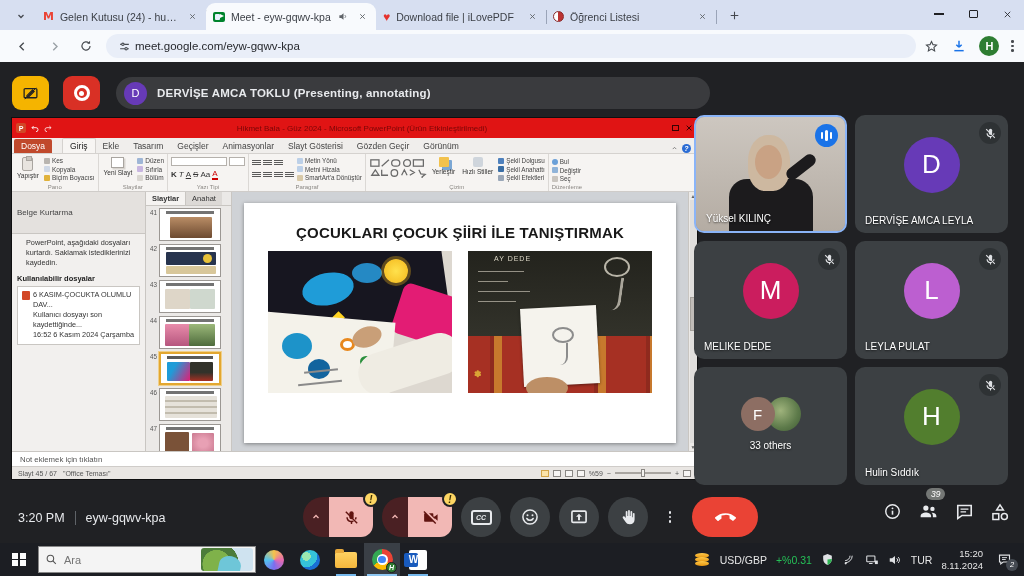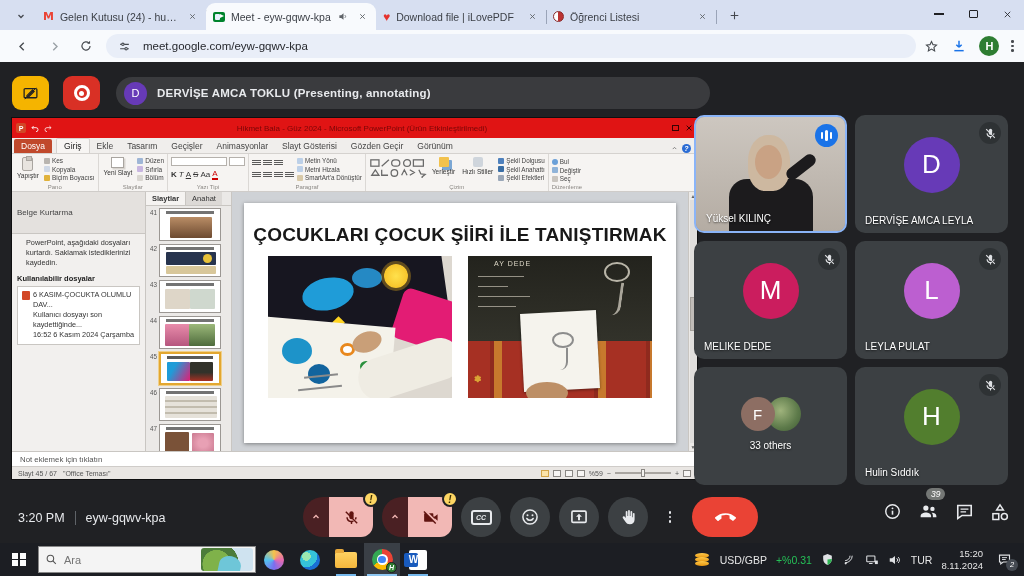--- a/index.html
+++ b/index.html
@@ -23,21 +23,21 @@
 .eokulIco{width:11px;height:11px;border-radius:50%;border:1px solid #8a2b2b;background:linear-gradient(90deg,#fff 0 50%,#b33 50% 100%);flex:none}
 .plusTab{width:24px;height:24px;margin:0 0 3px 6px;display:flex;align-items:center;justify-content:center;color:#44474e}
 #wincontrols{position:absolute;right:0;top:0;height:28px;display:flex}
 #wincontrols .wc{width:34px;height:28px;display:flex;align-items:center;justify-content:center;color:#202124}
 .wc .minbar{width:10px;height:1.4px;background:#202124}
 .wc .maxbox{width:9px;height:8px;border:1.3px solid #202124;border-radius:1px}
 
 
 #toolbar{position:absolute;top:30px;left:0;width:1024px;height:32px;background:#f8fafd;display:flex;align-items:center;padding:0 10px;gap:8px}
 .navbtn{width:24px;height:24px;border-radius:50%;display:flex;align-items:center;justify-content:center;color:#474b50}
-#omnibox{flex:1;height:24px;background:#e9eef8;border-radius:12px;display:flex;align-items:center;gap:12px;padding:0 12px;max-width:830px}
+#omnibox{flex:1;height:24px;background:#e9eef8;border-radius:12px;display:flex;align-items:center;gap:4px;padding:0 12px;max-width:830px}
 #omnibox .url{font-size:11.5px;color:#27292e}
 .obicons{display:flex;align-items:center;gap:12px;margin-left:auto}
 .avatarH{width:20px;height:20px;border-radius:50%;background:#2e7d32;color:#fff;font-size:11px;font-weight:bold;display:flex;align-items:center;justify-content:center}
 .kebab{display:flex;flex-direction:column;gap:2.2px}
 .kebab i{width:2.6px;height:2.6px;border-radius:50%;background:#474b50}
 
 
 #meet{position:absolute;top:62px;left:0;width:1024px;height:481px;background:#202124}
 #meethead{position:absolute;top:14px;left:12px;display:flex;gap:14px;align-items:center}
 .hbtn{width:37px;height:34px;border-radius:9px;display:flex;align-items:center;justify-content:center}
@@ -52,21 +52,21 @@
 
 #ppt{position:absolute;top:56px;left:12px;width:685px;height:361px;background:#fff;display:flex;flex-direction:column;box-shadow:0 0 0 1px #0008}
 #ppt-title{height:20px;background:#e01414;display:flex;align-items:center;padding:0 4px;gap:4px;flex:none}
 .qat{width:9px;height:9px;display:flex;align-items:center;justify-content:center;color:#fff}
 .pptlogo{width:10px;height:10px;background:#d24726;border-radius:2px;color:#fff;font-size:7px;font-weight:bold;display:flex;align-items:center;justify-content:center}
 #ppt-title .wt{flex:1;text-align:center;font-size:8px;color:#7a0606;white-space:nowrap;overflow:hidden}
 #ppt-title .twc{display:flex;gap:6px;align-items:center;color:#3a0202}
 .twc .tmax{width:7px;height:6px;border:1px solid #3a0202}
 #ppt-tabs{height:16px;background:#f0eeec;border-bottom:1px solid #d5d2cf;display:flex;align-items:flex-end;padding:0 2px;flex:none}
 .rtab{font-size:8.5px;color:#444;padding:2px 7px 2px}
-.rtab.file{background:#c0492c;color:#fff;border-radius:2px 2px 0 0;margin-right:4px}
+.rtab.file{background:#c0492c;color:#fff;border-radius:2px 2px 0 0;margin-right:10px}
 .rtab.active{background:#f7f5f3;border:1px solid #d5d2cf;border-bottom:none;border-radius:2px 2px 0 0;color:#222}
 #ppt-tabs .help{margin-left:auto;display:flex;align-items:center;gap:4px;padding-right:4px}
 .helpq{width:9px;height:9px;border-radius:50%;background:#2b6cd4;color:#fff;font-size:7px;display:flex;align-items:center;justify-content:center;font-weight:bold}
 #ribbon{height:38px;background:#f6f4f2;border-bottom:1px solid #cfccc9;display:flex;flex:none}
 .rgroup{border-right:1px solid #dbd8d5;display:flex;flex-direction:column;padding:2px 3px 0}
 .rgroup .glabel{margin-top:auto;text-align:center;font-size:6px;color:#8b8884;padding-bottom:1px}
 .rgrow{display:flex;gap:3px;align-items:flex-start}
 .bigbtn{display:flex;flex-direction:column;align-items:center;font-size:6.5px;color:#333;gap:1px;padding:1px 2px}
 .clip{width:11px;height:14px;background:#e8e4df;border:1px solid #a9a5a0;border-radius:2px;position:relative}
 .clip:before{content:"";position:absolute;top:-2px;left:2.5px;width:4px;height:3px;background:#c9c5bf;border:1px solid #a9a5a0}
@@ -102,21 +102,21 @@
 .thumbs{flex:1;overflow:hidden;padding:2px 1px 0 2px}
 .thumbrow{display:flex;gap:2px;margin-bottom:3px;align-items:flex-start}
 .tnum{font-size:6.3px;color:#555;width:9px;text-align:right;padding-top:1px}
 .thumb{width:62px;height:33px;background:#fff;border:1px solid #9b9793;position:relative;overflow:hidden}
 .thumbrow.sel .thumb{border:2px solid #e3a730;box-shadow:0 0 0 1px #f0d08a}
 .th-line{position:absolute;top:2px;left:6px;right:6px;height:3px;background:#444;opacity:.75}
 .th-img{position:absolute;border-radius:1px}
 
 #slidearea{flex:1;background:#cfd2d6;display:flex;justify-content:center;position:relative}
 #slide{width:432px;height:240px;background:#fff;margin-top:11px;box-shadow:0 1px 4px #0006;position:relative}
-#slide .stitle{margin-top:21px;text-align:center;font-size:19px;font-weight:bold;color:#181818;font-family:"Liberation Sans",sans-serif;letter-spacing:.2px}
+#slide .stitle{margin-top:21px;text-align:center;font-size:15px;font-weight:bold;color:#181818;font-family:"Liberation Sans",sans-serif;letter-spacing:.2px}
 .imgs{display:flex;justify-content:center;gap:16px;margin-top:10px}
 .simg{width:184px;height:142px;position:relative;overflow:hidden}
 
 #img1{background:#ddd8d0}
 #img1 .cloth{position:absolute;left:-8px;top:-14px;width:185px;height:92px;background:#171620;transform:rotate(-8deg);border-radius:10px}
 #img1 .blob1{position:absolute;left:34px;top:22px;width:52px;height:32px;background:#1f9cd8;border-radius:50%;transform:rotate(-12deg)}
 #img1 .blob2{position:absolute;left:84px;top:12px;width:30px;height:20px;background:#2589c4;border-radius:50%}
 #img1 .sun{position:absolute;left:116px;top:8px;width:24px;height:24px;background:radial-gradient(#ffe14d,#f4b81c);border-radius:50%;box-shadow:0 0 0 3px #f4b81c55}
 #img1 .star{position:absolute;left:66px;top:62px;width:9px;height:9px;background:#ffd321;transform:rotate(45deg)}
 #img1 .pink{position:absolute;right:-14px;top:40px;width:70px;height:52px;background:#e31c74;transform:rotate(18deg);border-radius:8px}

